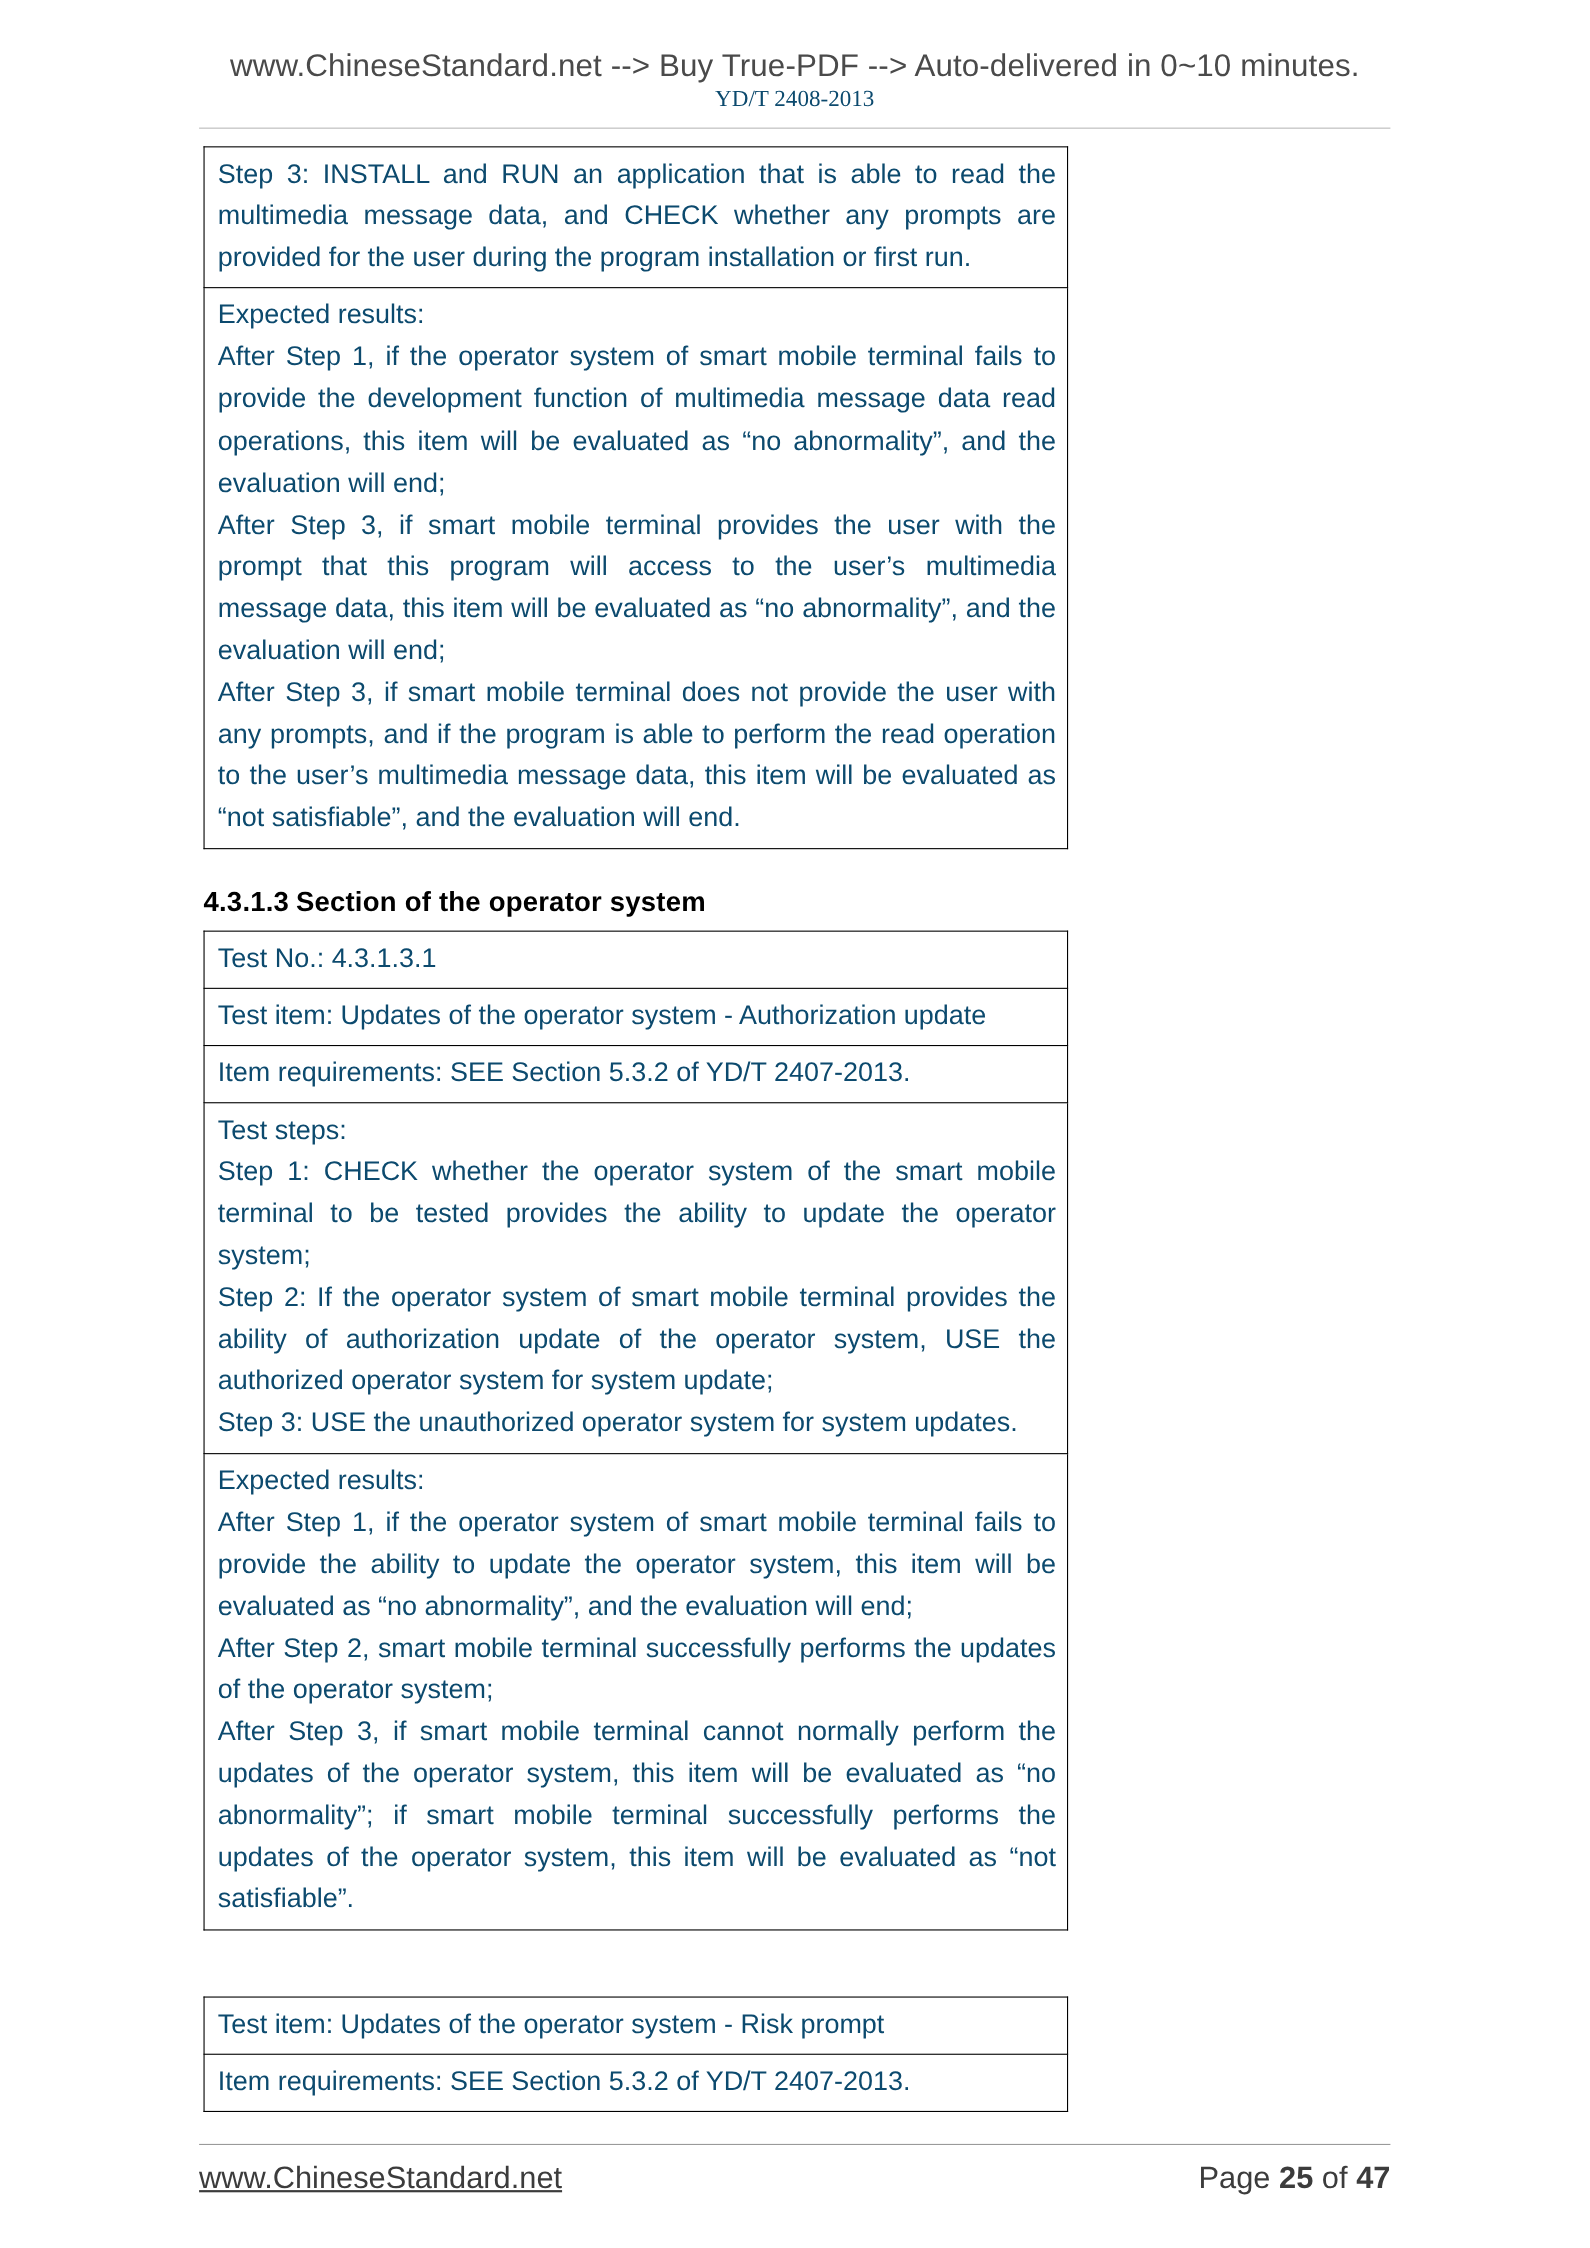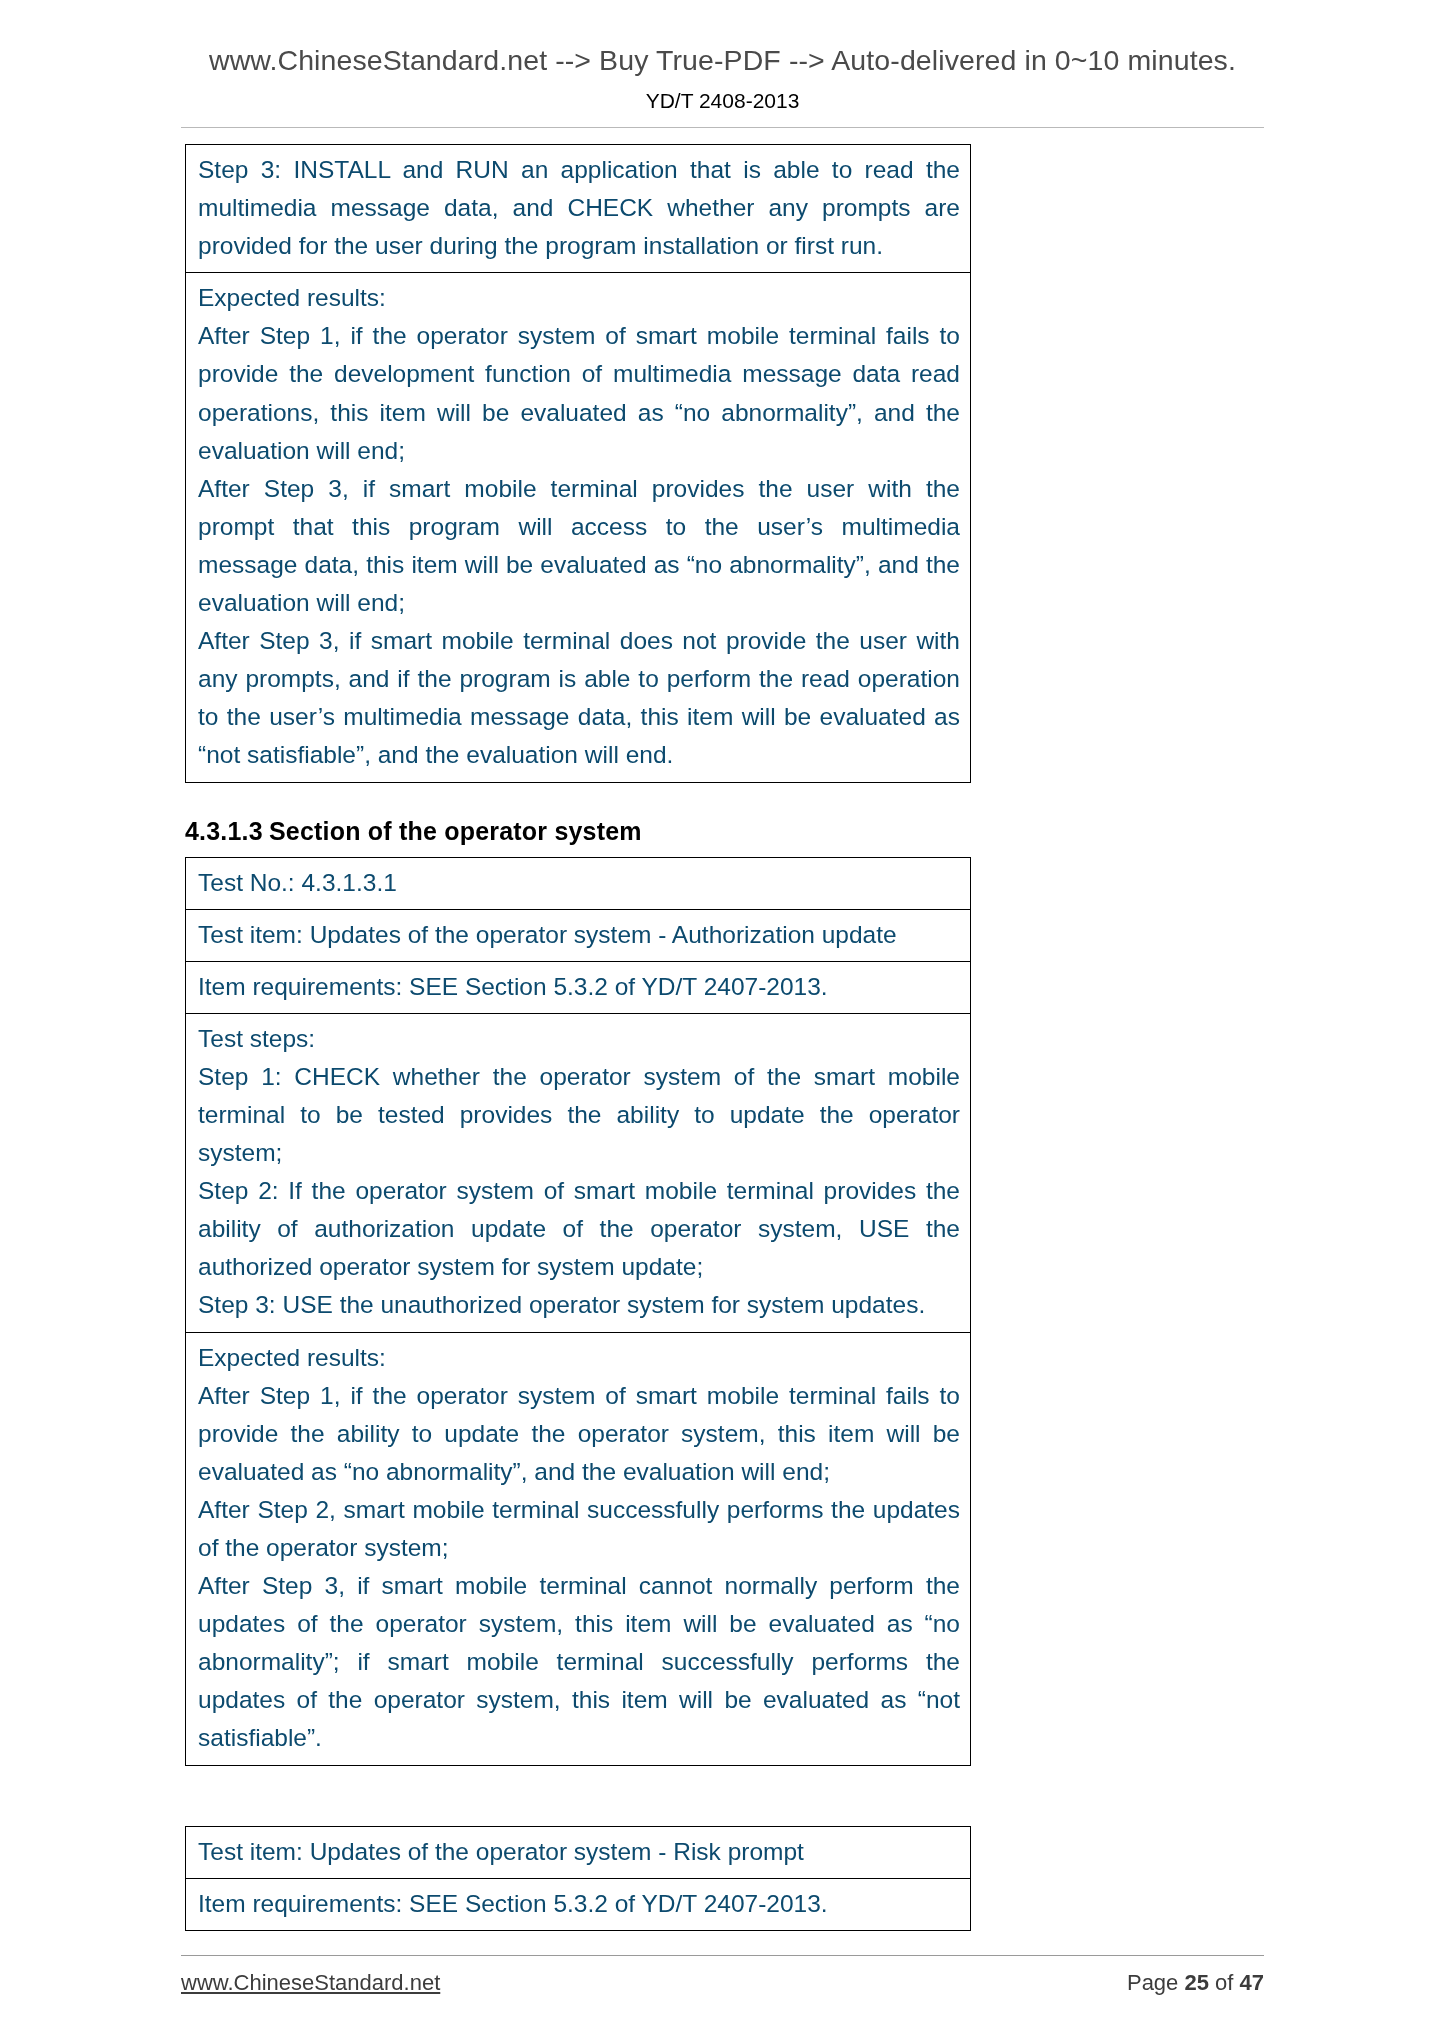--- a/index.html
+++ b/index.html
@@ -27,23 +27,24 @@
     text-align: center;
     border-radius: 10px;
   }
   .header-promo {
     font-size: 28.5px;
     color: #4a4a4a;
     letter-spacing: 0.1px;
     white-space: nowrap;
   }
   .header-std {
-    margin-top: 12px;
+    margin-top: 0;
     font-size: 21px;
-    color: #000000;
+    color: #0c4a6e;
+    font-family: Liberation Serif, serif;
   }
   .header-rule {
     margin: 14px auto 0 auto;
     width: 1083px;
     height: 1px;
     background: #b9b9b9;
   }
 
   
   .content {
@@ -106,21 +107,21 @@
     margin: 0 auto;
     height: 1px;
     background: #9a9a9a;
   }
   .footer-row {
     width: 1083px;
     margin: 14px auto 0 auto;
     display: flex;
     justify-content: space-between;
     align-items: baseline;
-    font-size: 22px;
+    font-size: 28px;
     color: #3c3c3c;
   }
   .footer-link {
     text-decoration: underline;
     color: #3c3c3c;
   }
   .footer-page b {
     font-weight: bold;
   }
 </style>

